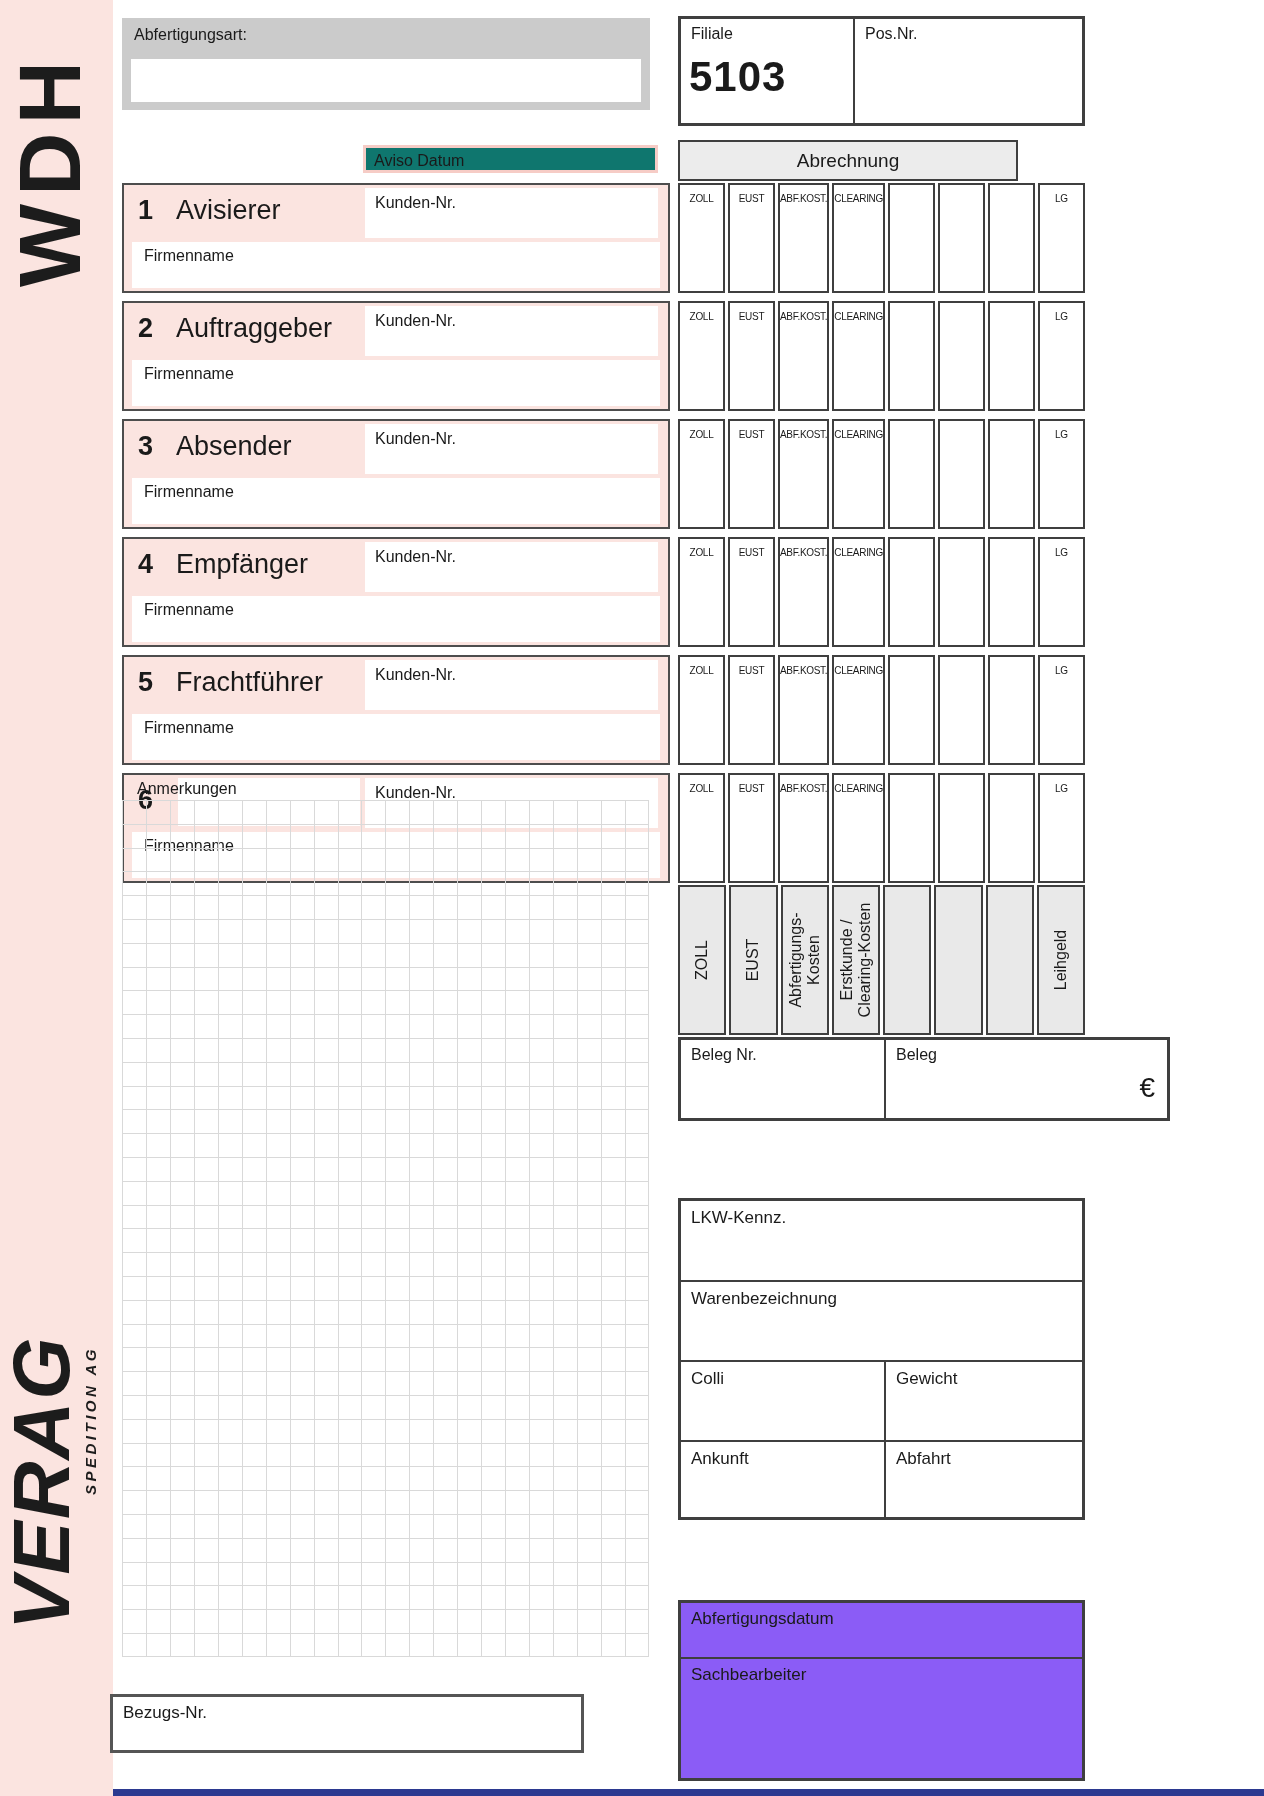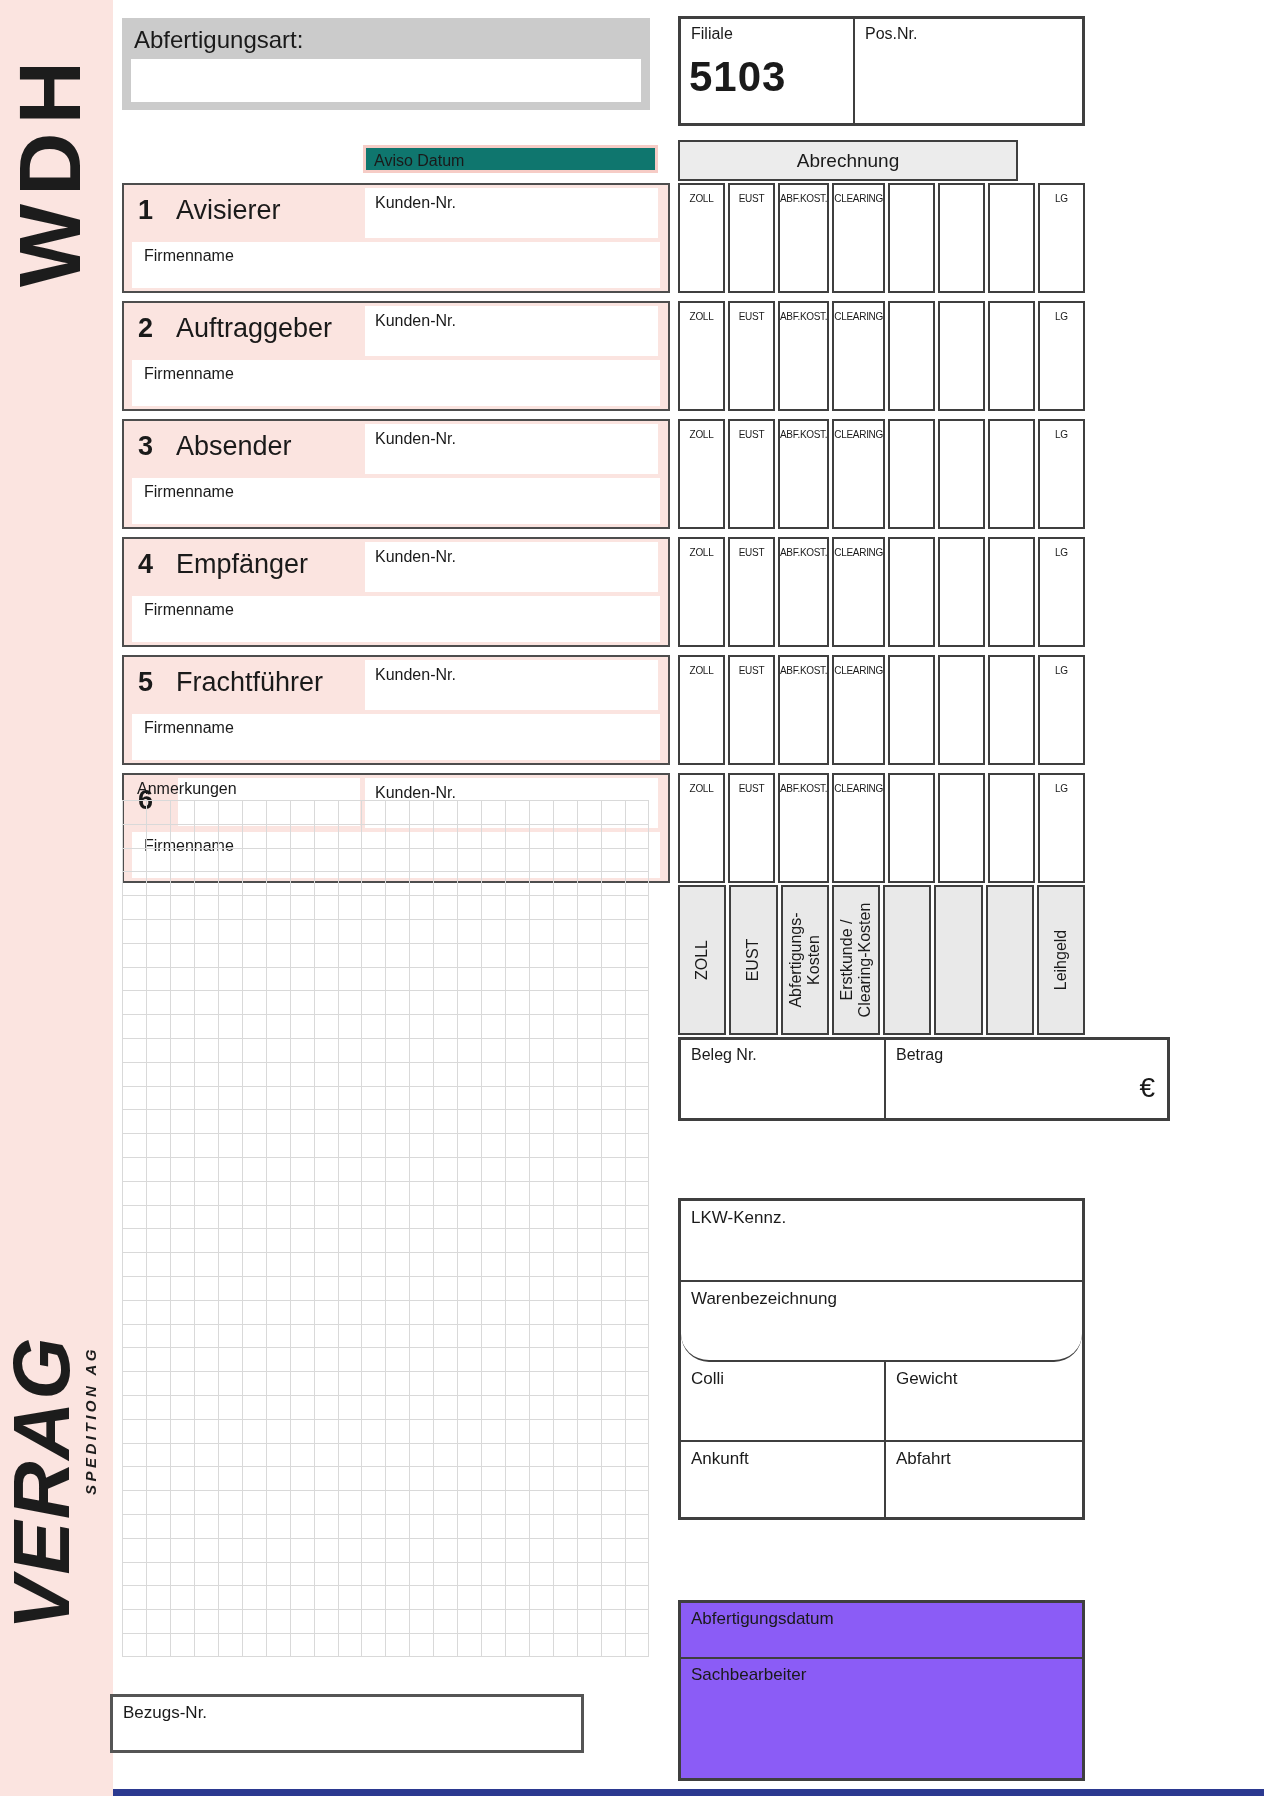--- a/index.html
+++ b/index.html
@@ -11,21 +11,21 @@
   .vlogo{writing-mode:vertical-rl;transform:rotate(180deg);position:absolute;
          text-align:left;color:#1c1c1c;}
   .wdh{left:6px;top:25px;height:262px;font-size:88px;font-weight:bold;letter-spacing:8px;line-height:1;}
   .verag{left:2px;top:1300px;height:330px;font-size:80px;font-weight:bold;font-style:italic;
          letter-spacing:2px;line-height:1;}
   .spedition{left:82px;top:1165px;height:330px;font-size:15px;font-weight:bold;font-style:italic;
          letter-spacing:3.5px;}
 
   
   .clearance{position:absolute;left:122px;top:18px;width:528px;height:92px;background:#cbcbcb;}
-  .clearance .clabel{position:absolute;left:12px;top:8px;font-size:24px;}
+  .clearance .clabel{position:absolute;left:12px;top:8px;font-size:16px;}
   .clearance .cinput{position:absolute;left:9px;top:41px;width:510px;height:43px;background:#fff;}
 
   
   .filiale-box{position:absolute;left:678px;top:16px;width:407px;height:110px;border:3px solid #3f3f3f;
                background:#fff;box-sizing:border-box;}
   .filiale-cell{position:absolute;left:0;top:0;width:172px;height:100%;}
   .posnr-cell{position:absolute;left:172px;top:0;right:0;height:100%;border-left:2px solid #3f3f3f;}
   .small-label{position:absolute;left:10px;top:6px;font-size:16px;}
   .filiale-value{position:absolute;left:8px;top:34px;font-size:42px;font-weight:bold;letter-spacing:1px;}
 
@@ -296,33 +296,33 @@
       <div class="rot-cell">
         <span class="vtext">Leihgeld</span>
       </div>
     </div>
 
   <div class="beleg-row">
     <div class="beleg-cell">
       <span class="small-label">Beleg Nr.</span>
     </div>
     <div class="betrag-cell">
-      <span class="small-label">Betrag</span>
+      <span class="small-label">Beleg</span>
       <span class="euro">€</span>
     </div>
   </div>
 
   <span class="anm-label">Anmerkungen</span>
   <div class="grid"></div>
 
   <div class="lkw-block">
     <div class="lkw-row" style="top:0;height:81px;border-bottom:2px solid #3f3f3f;">
       <span class="lbl">LKW-Kennz.</span>
     </div>
-    <div class="lkw-row" style="top:81px;height:80px;border-bottom:2px solid #3f3f3f;border-radius:28px;">
+    <div class="lkw-row" style="top:81px;height:80px;border-bottom:2px solid #3f3f3f;">
       <span class="lbl">Warenbezeichnung</span>
     </div>
     <div class="lkw-row" style="top:241px;bottom:0;">
       <div class="half" style="left:0;width:203px;">
         <span class="lbl">Ankunft</span>
       </div>
       <div class="half" style="left:203px;right:0;border-left:2px solid #3f3f3f;">
         <span class="lbl">Abfahrt</span>
       </div>
     </div>

